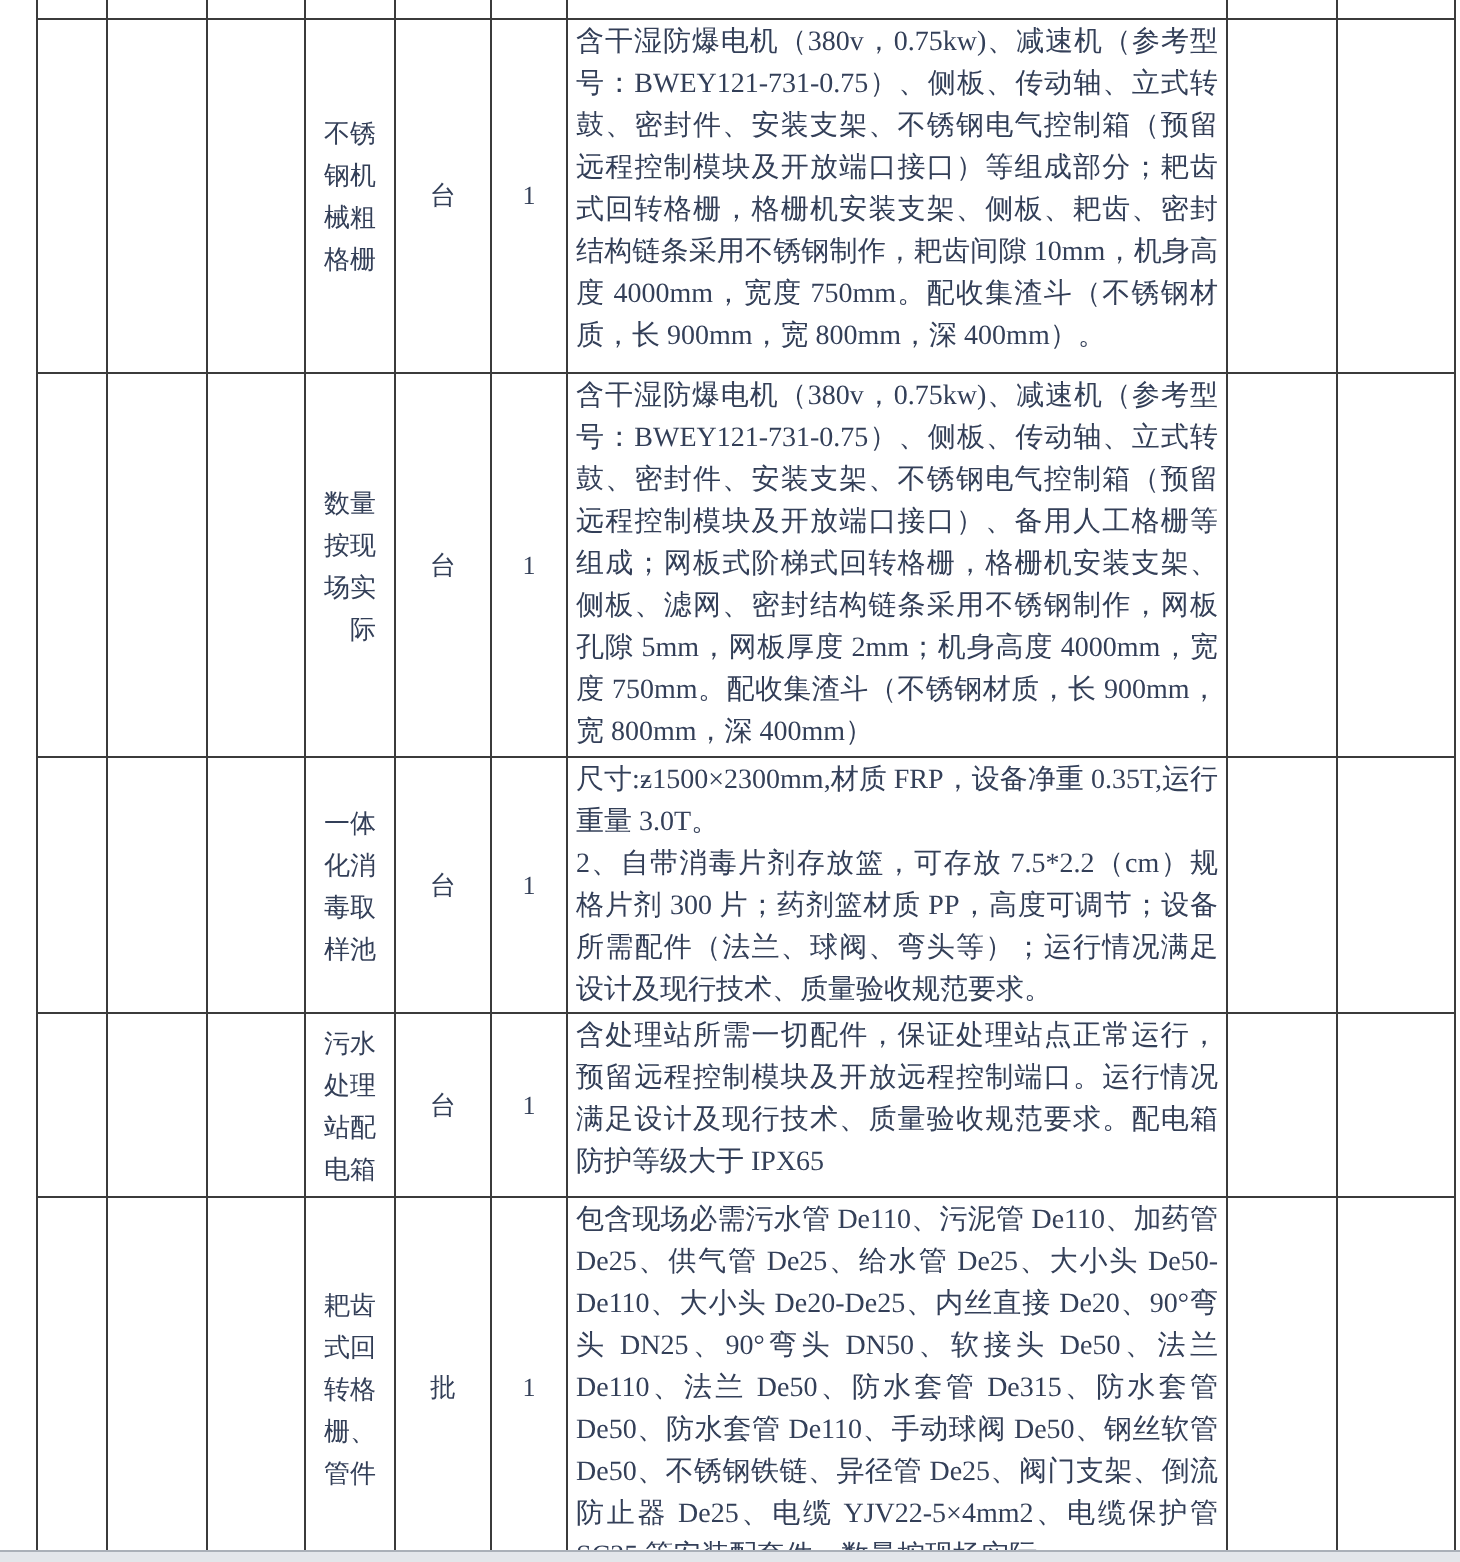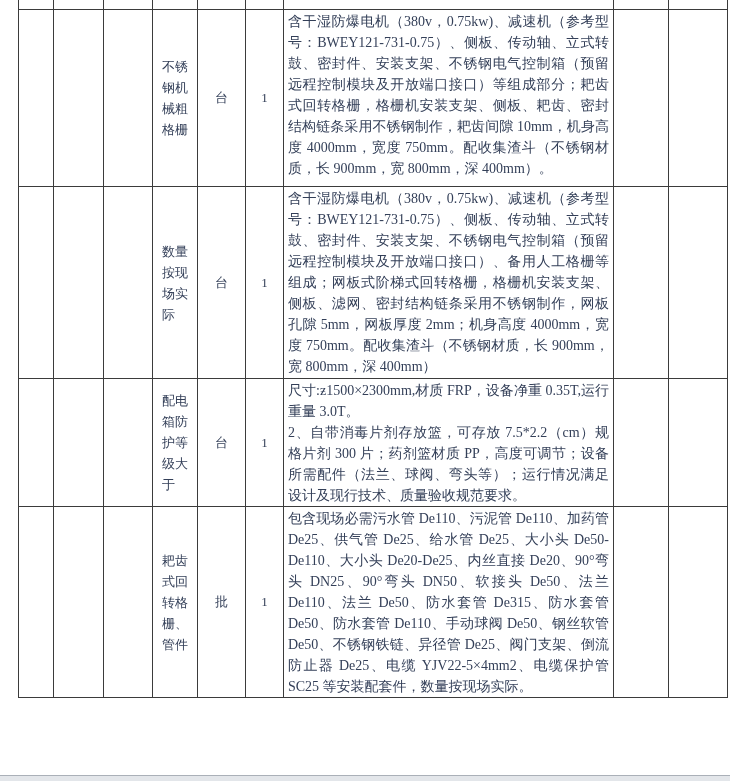--- a/index.html
+++ b/index.html
@@ -20,21 +20,21 @@
   tr.r4 td{height:90px;}
   tr.r5 td{height:183px;}
   td.desc{
     vertical-align:top;text-align:justify;
     padding:1px 4px 0 4px;white-space:pre-wrap;
     font-size:14px;line-height:21px;
   }
   td.nm{text-align:center;vertical-align:middle;}
   td.nm span{
     display:inline-block;width:2em;word-break:break-all;
-    font-size:13px;line-height:21px;text-align:left;
+    font-size:13px;line-height:21px;text-align:right;
   }
   td.ctr{text-align:center;vertical-align:middle;font-size:13px;}
   .hscroll{
     position:absolute;left:0;top:775px;width:730px;height:6px;
     background:#e3e6ea;border-top:1px solid #aab0b8;box-sizing:border-box;
   }
 </style>
 </head>
 <body>
 
@@ -86,29 +86,40 @@
       <td class="ctr">1</td>
       <td class="desc">含干湿防爆电机（380v，0.75kw)、减速机（参考型号：BWEY121-731-0.75）、侧板、传动轴、立式转鼓、密封件、安装支架、不锈钢电气控制箱（预留远程控制模块及开放端口接口）、备用人工格栅等组成；网板式阶梯式回转格栅，格栅机安装支架、侧板、滤网、密封结构链条采用不锈钢制作，网板孔隙 5mm，网板厚度 2mm；机身高度 4000mm，宽度 750mm。配收集渣斗（不锈钢材质，长 900mm，宽 800mm，深 400mm）</td>
       <td></td>
       <td></td>
     </tr>
 
     <tr class="r3">
       <td></td>
       <td></td>
       <td></td>
-      <td class="nm"><span>配电箱防护等级大于</span></td>
+      <td class="nm"><span>一体化消毒取样池</span></td>
       <td class="ctr">台</td>
       <td class="ctr">1</td>
       <td class="desc">尺寸:ƶ1500×2300mm,材质 FRP，设备净重 0.35T,运行重量 3.0T。
 2、自带消毒片剂存放篮，可存放 7.5*2.2（cm）规格片剂 300 片；药剂篮材质 PP，高度可调节；设备所需配件（法兰、球阀、弯头等）；运行情况满足设计及现行技术、质量验收规范要求。</td>
       <td></td>
       <td></td>
     </tr>
 
+    <tr class="r4">
+      <td></td>
+      <td></td>
+      <td></td>
+      <td class="nm"><span>污水处理站配电箱</span></td>
+      <td class="ctr">台</td>
+      <td class="ctr">1</td>
+      <td class="desc">含处理站所需一切配件，保证处理站点正常运行，预留远程控制模块及开放远程控制端口。运行情况满足设计及现行技术、质量验收规范要求。配电箱防护等级大于 IPX65</td>
+      <td></td>
+      <td></td>
+    </tr>
 
     <tr class="r5">
       <td></td>
       <td></td>
       <td></td>
       <td class="nm"><span>耙齿式回转格栅、管件</span></td>
       <td class="ctr">批</td>
       <td class="ctr">1</td>
       <td class="desc">包含现场必需污水管 De110、污泥管 De110、加药管 De25、供气管 De25、给水管 De25、大小头 De50-De110、大小头 De20-De25、内丝直接 De20、90°弯头 DN25、90°弯头 DN50、软接头 De50、法兰 De110、法兰 De50、防水套管 De315、防水套管 De50、防水套管 De110、手动球阀 De50、钢丝软管 De50、不锈钢铁链、异径管 De25、阀门支架、倒流防止器 De25、电缆 YJV22-5×4mm2、电缆保护管 SC25 等安装配套件，数量按现场实际。</td>
       <td></td>

